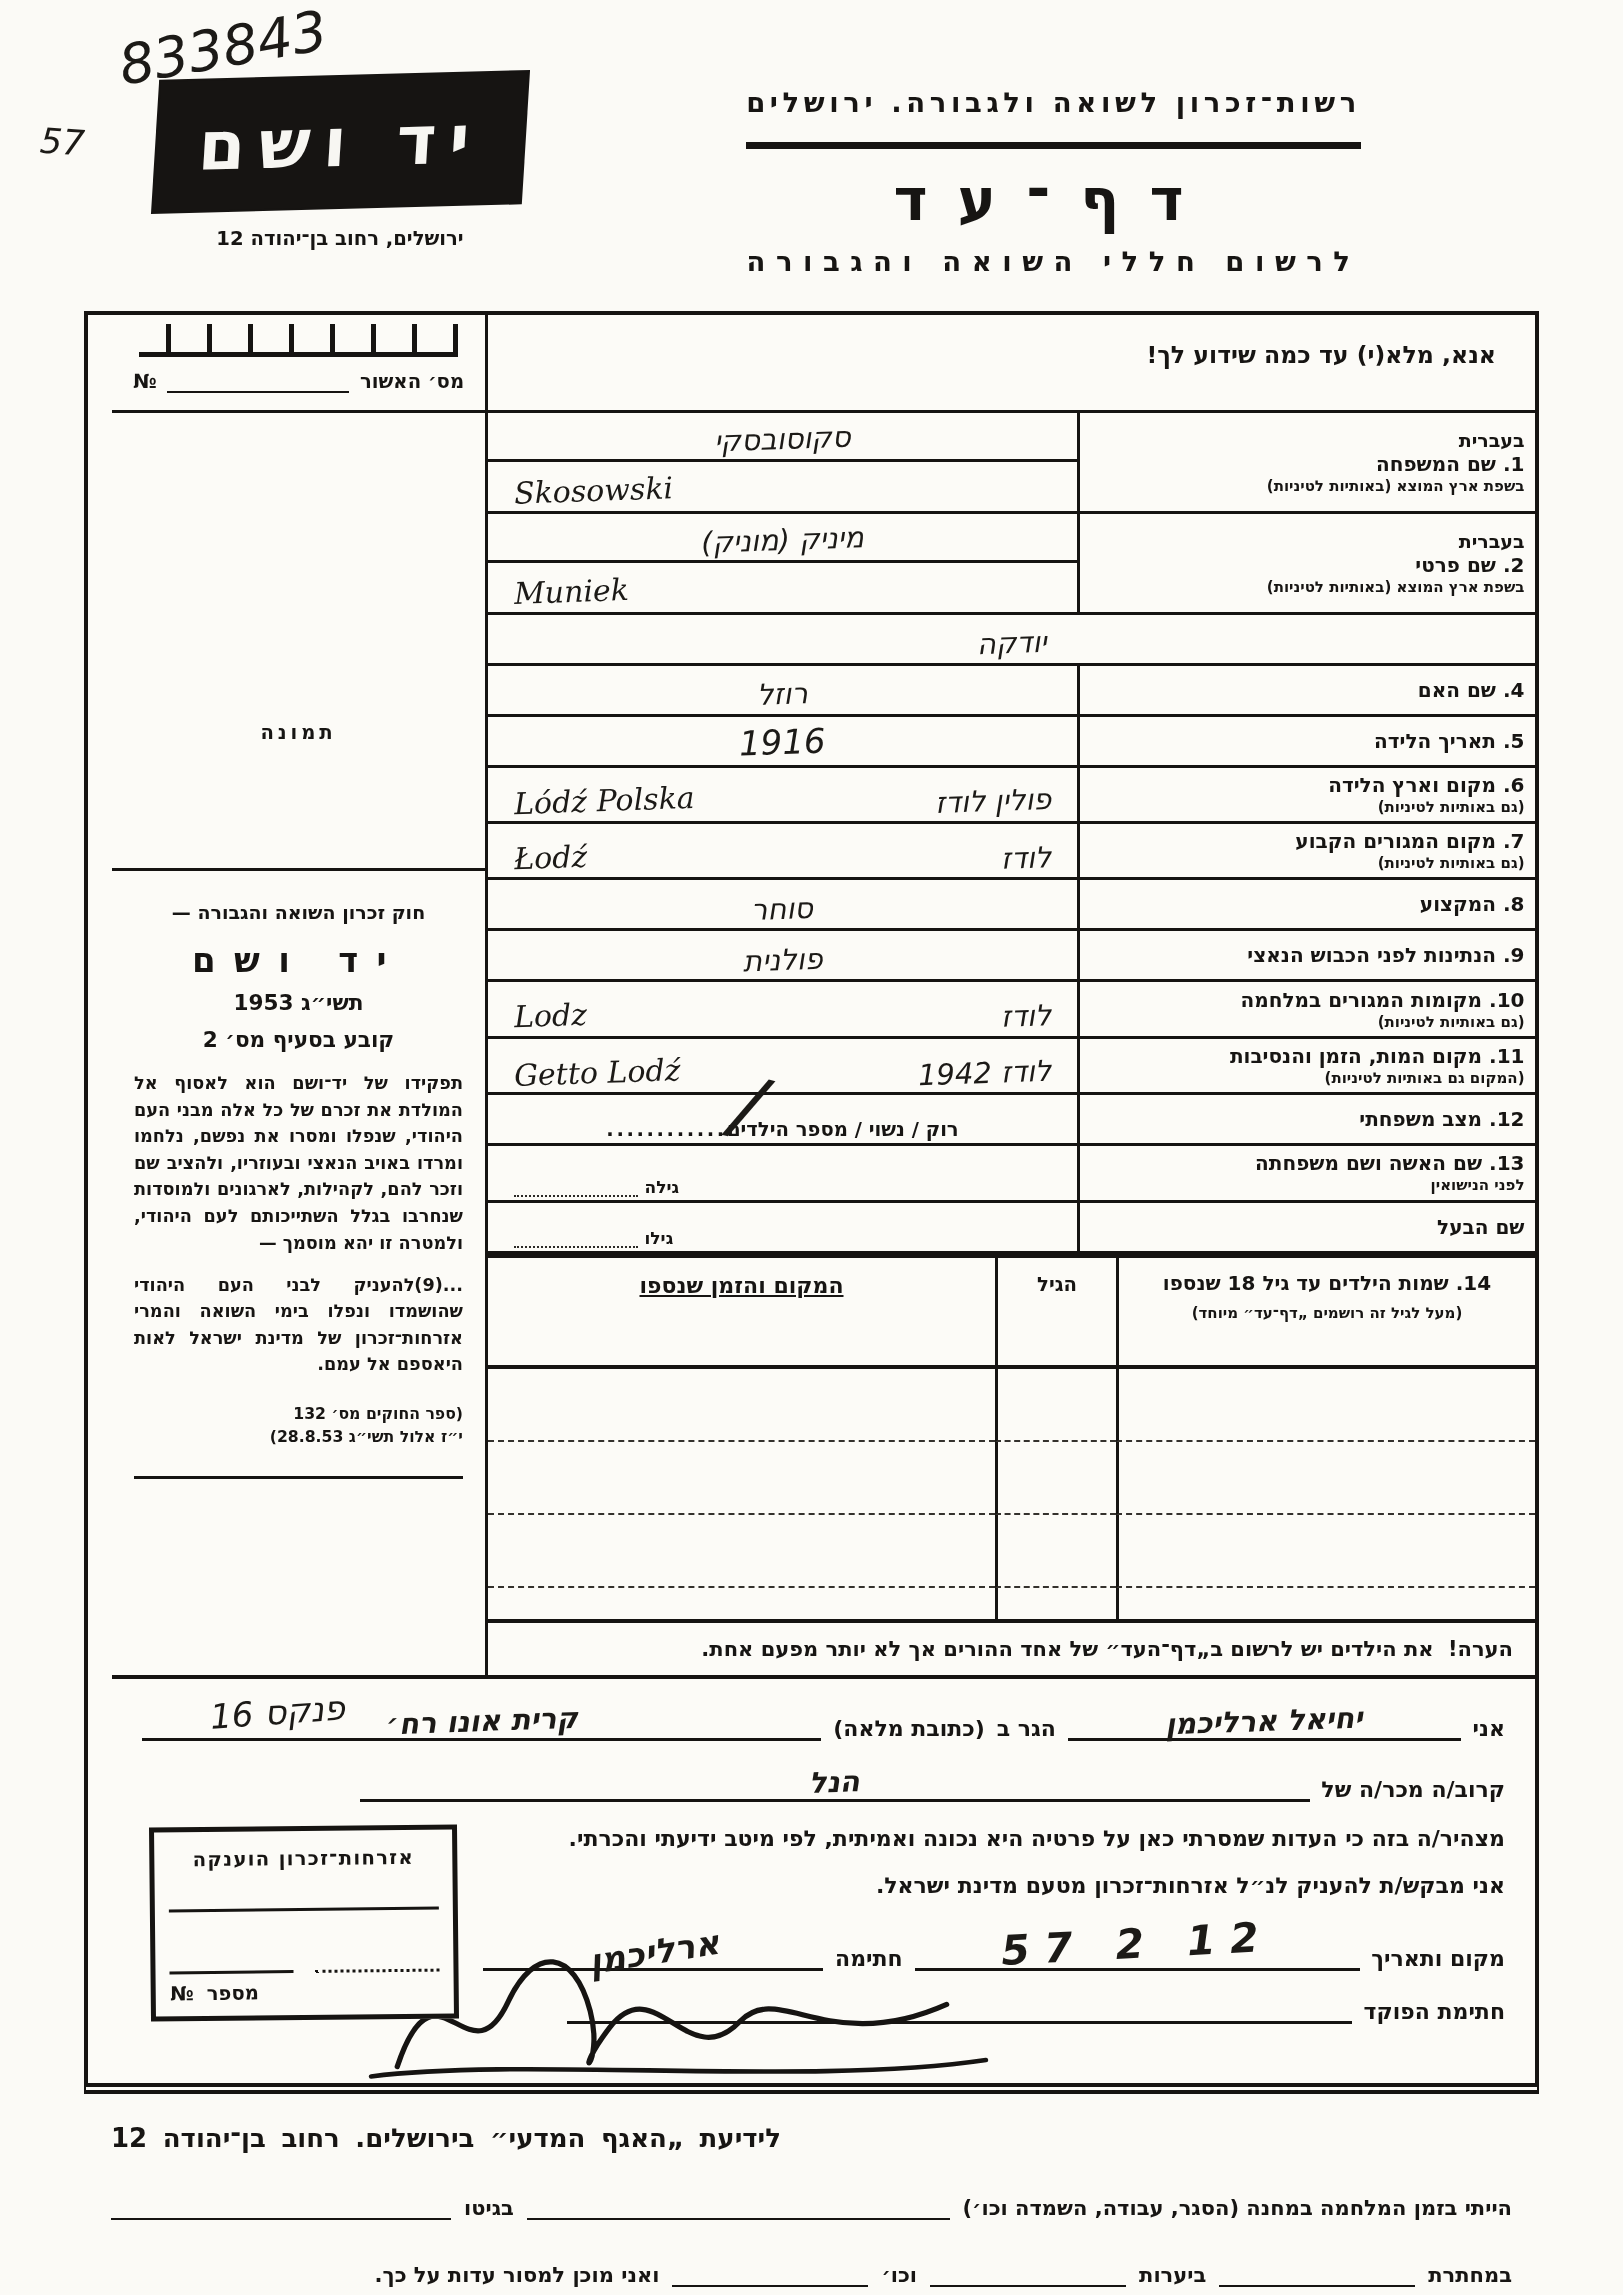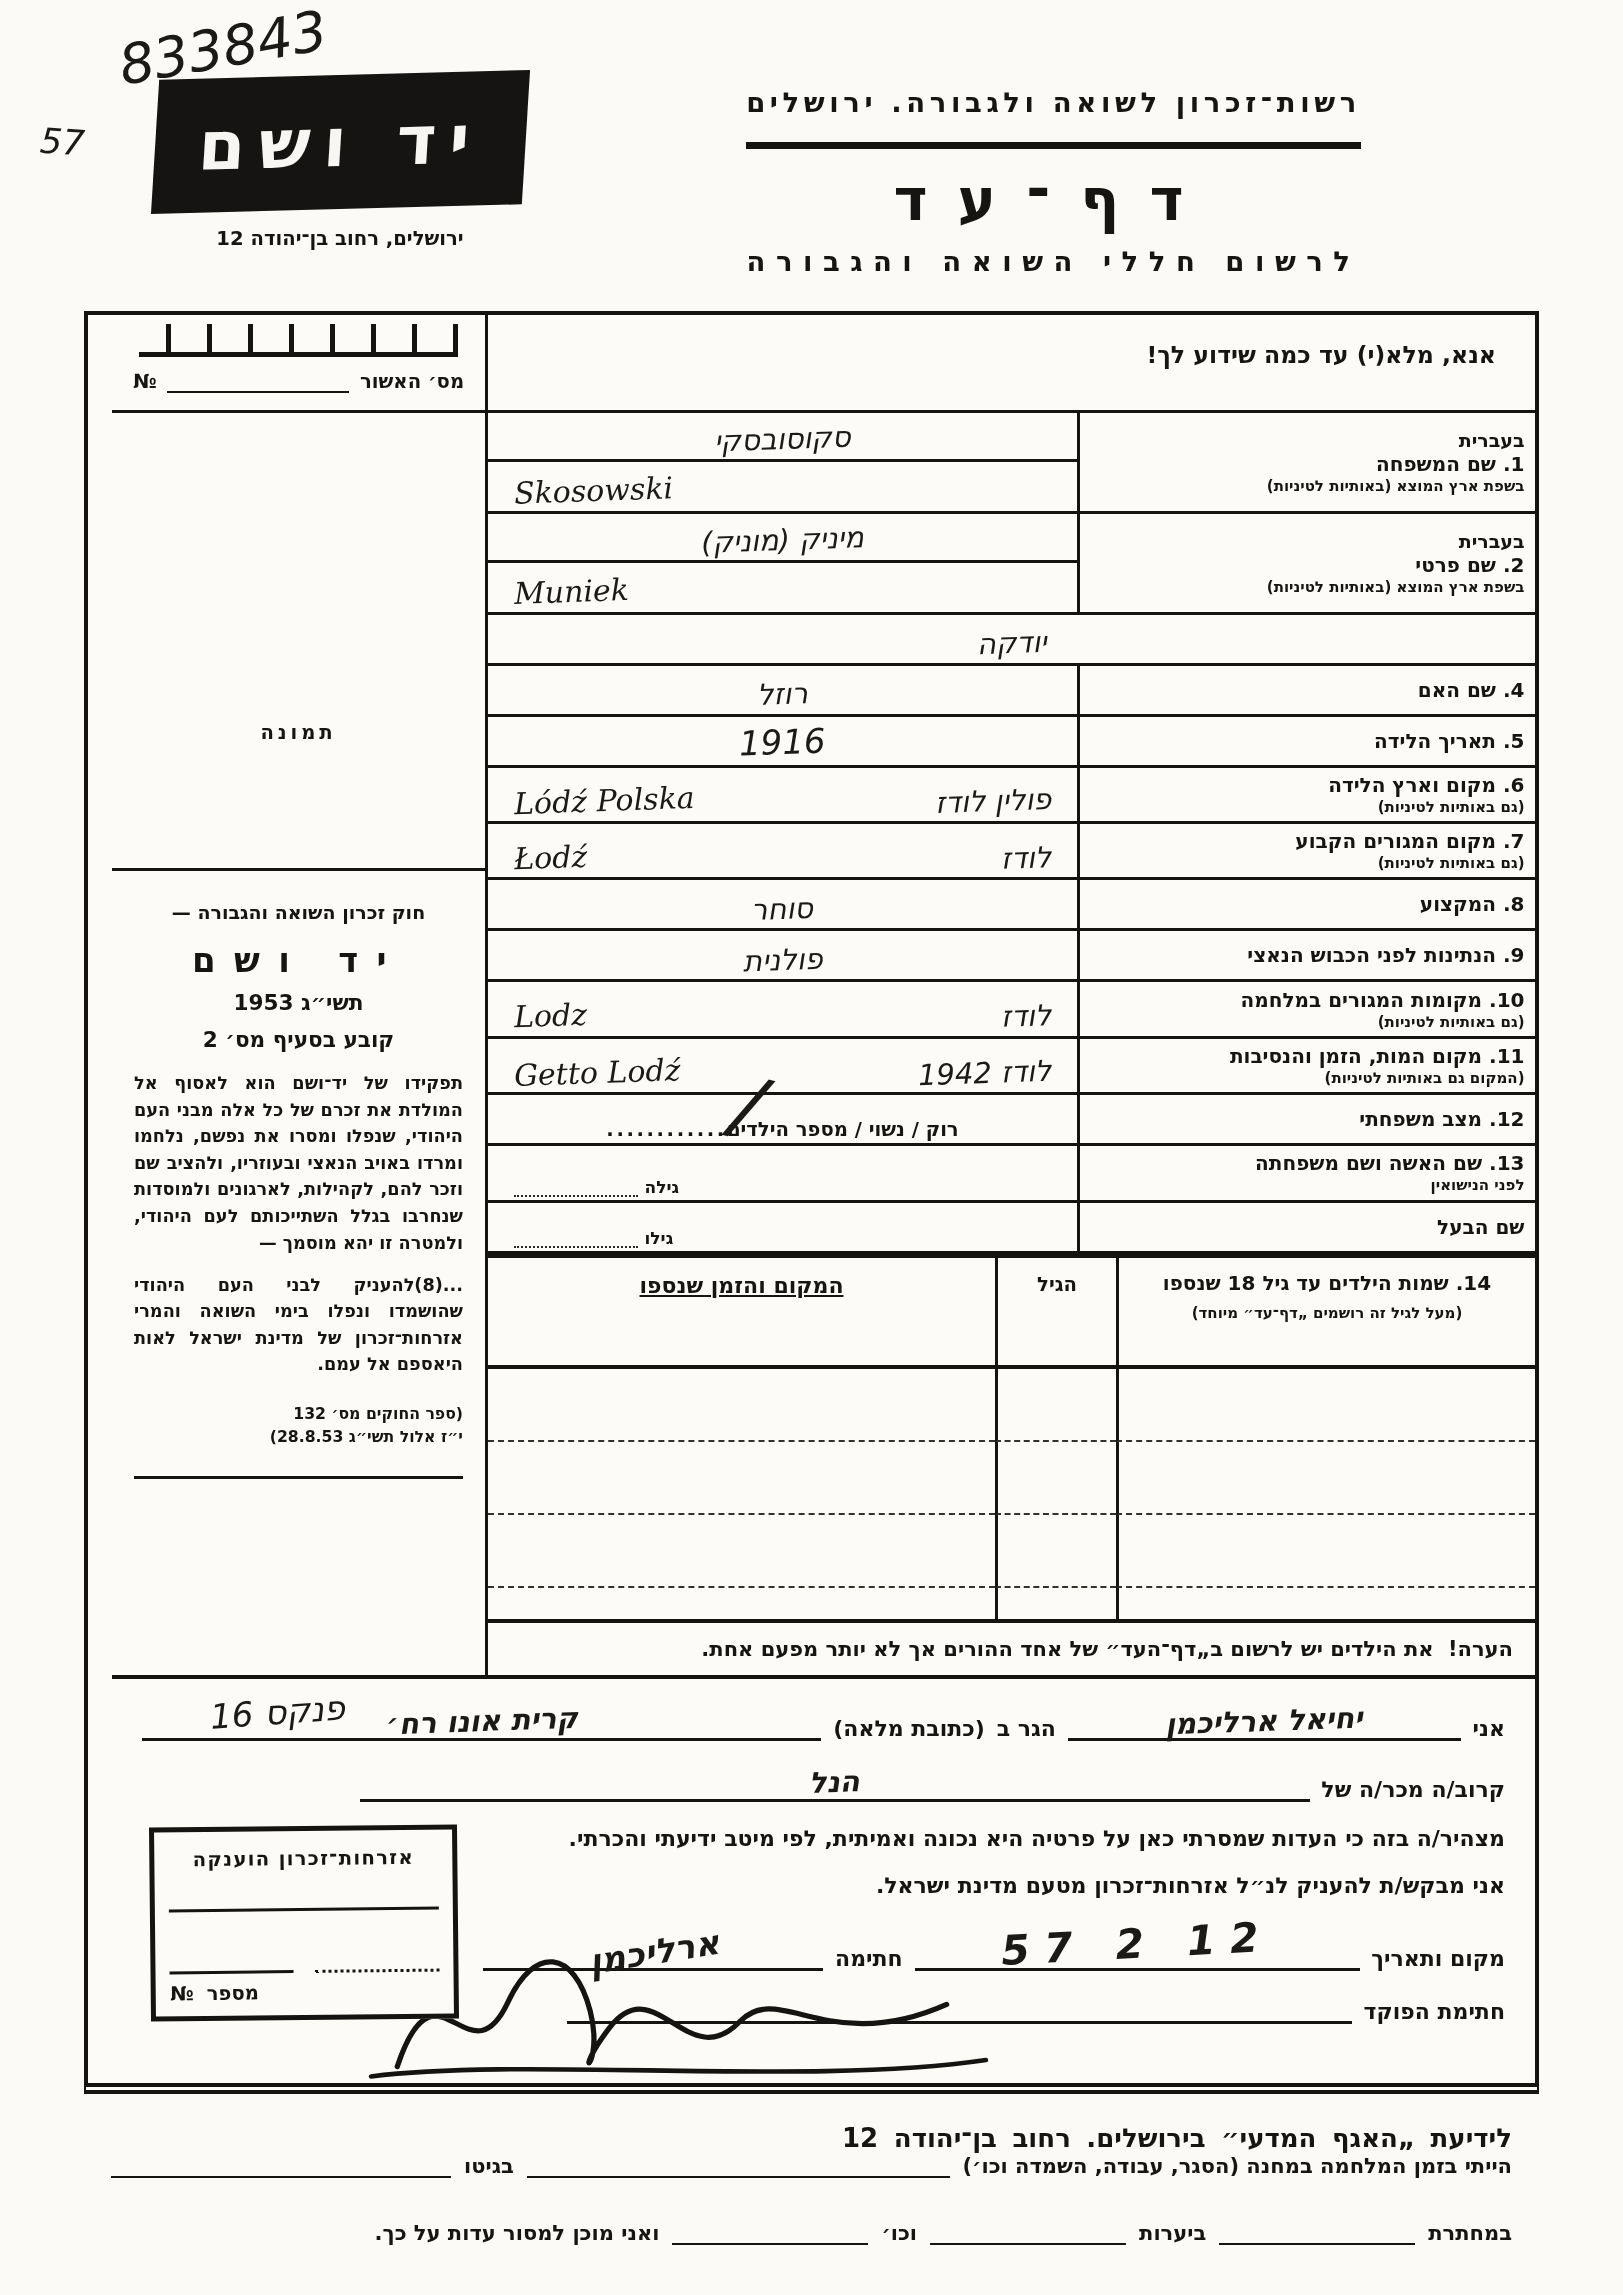--- a/index.html
+++ b/index.html
@@ -125,21 +125,21 @@
   .stamp-title{ font-weight:bold; font-size:19.6px; text-align:center; letter-spacing:1.3px; }
   .stamp-line{ border-bottom:3.3px solid #161412; margin-top:38px; }
   .stamp-row2{ display:flex; gap:22px; margin-top:43px; }
   .stamp-row2 .dotted{ flex:1; border-bottom:3.3px dotted #161412; height:19.6px; }
   .stamp-row2 .solid{ flex:1; border-bottom:3.3px solid #161412; height:19.6px; }
   .stamp-num{ margin-top:7.9px; font-weight:bold; font-size:19.6px; display:flex;
               gap:13px; justify-content:flex-end; align-items:center; }
 
   
   .footer{ padding:29px 111px 0; }
-  .notice{ text-align:right; font-size:26px; font-weight:bold; word-spacing:6.5px; }
+  .notice{ text-align:left; font-size:26px; font-weight:bold; margin-bottom:42px; word-spacing:6.5px; }
   .fline{ display:flex; align-items:flex-end; gap:13px; font-size:21px; font-weight:bold; margin-bottom:42px; }
   .fline .line{ border-bottom:2.6px solid #161412; height:25px; }
   .w300{ width:196px; } .w520{ width:340px; } .grow{ flex:1; }
 </style>
 </head>
 <body>
 
 <div class="page">
 
   <div class="hw reg-no">833843</div>
@@ -364,21 +364,21 @@
       <div class="side">
         <div class="photo">
           <div class="photo-label">תמונה</div>
         </div>
         <div class="law">
           <div class="law-intro">חוק זכרון השואה והגבורה —</div>
           <div class="law-name">יד ושם</div>
           <div class="law-year">תשי״ג 1953</div>
           <div class="law-clause">קובע בסעיף מס׳ 2</div>
           <div class="law-body">תפקידו של יד־ושם הוא לאסוף אל המולדת את זכרם של כל אלה מבני העם היהודי, שנפלו ומסרו את נפשם, נלחמו ומרדו באויב הנאצי ובעוזריו, ולהציב שם וזכר להם, לקהילות, לארגונים ולמוסדות שנחרבו בגלל השתייכותם לעם היהודי, ולמטרה זו יהא מוסמך —</div>
-          <div class="law-c4">...(8)להעניק לבני העם היהודי שהושמדו ונפלו בימי השואה והמרי אזרחות־זכרון של מדינת ישראל לאות היאספם אל עמם.</div>
+          <div class="law-c4">...(9)להעניק לבני העם היהודי שהושמדו ונפלו בימי השואה והמרי אזרחות־זכרון של מדינת ישראל לאות היאספם אל עמם.</div>
           <div class="law-ref"><span>(ספר החוקים מס׳ 132</span><br><span>י״ז אלול תשי״ג 28.8.53)</span></div>
           <div class="law-end"></div>
         </div>
       </div>
     </div>
 
     <div class="decl">
       <span class="hw addr-wrap">פנקס 16</span>
 
       <div class="dline">

